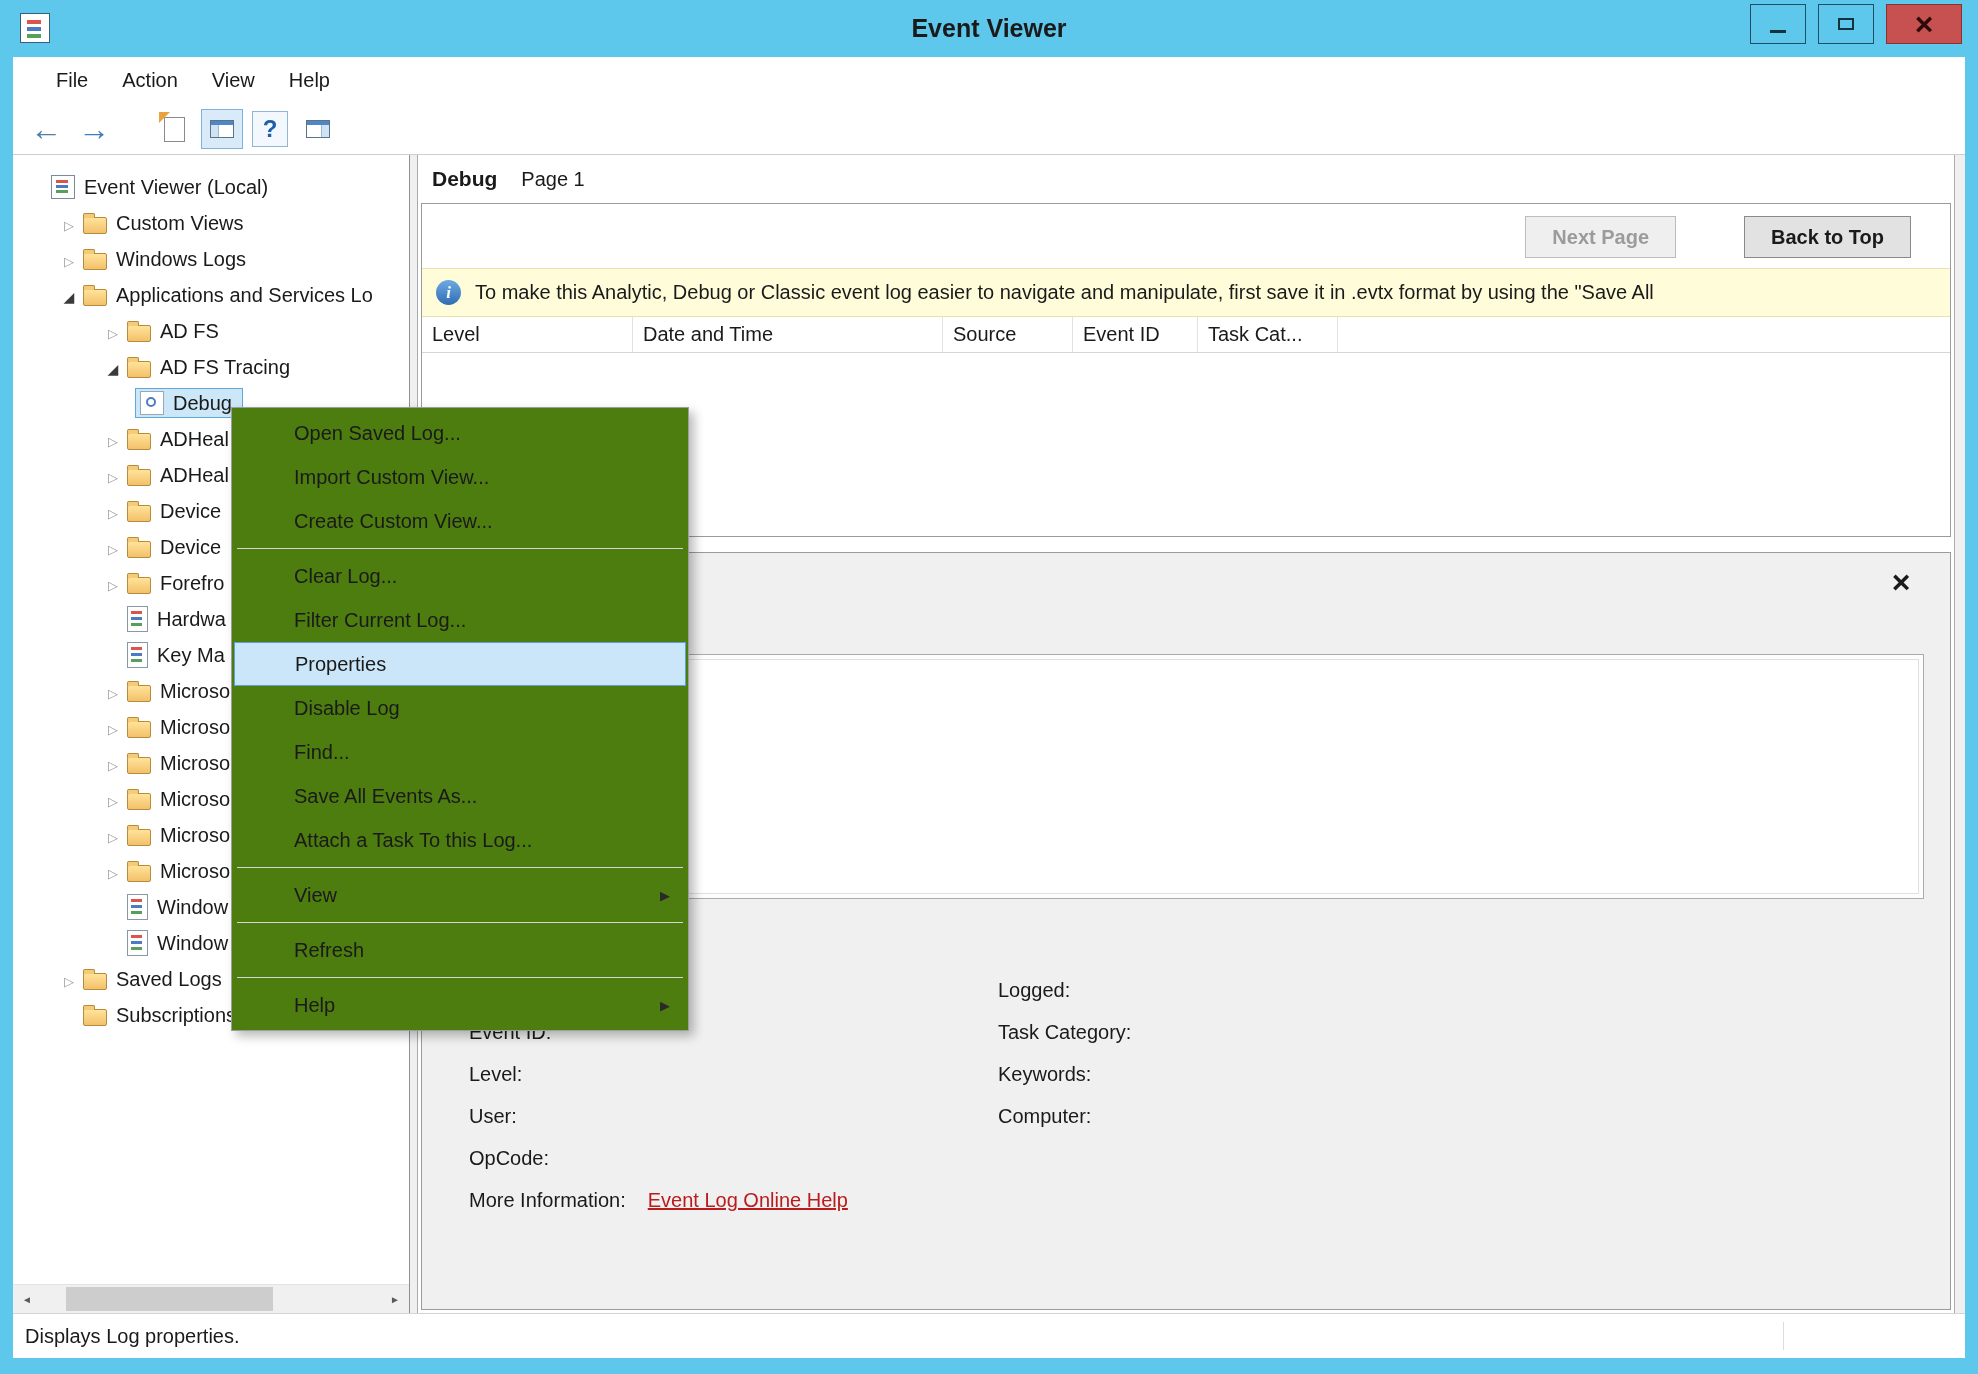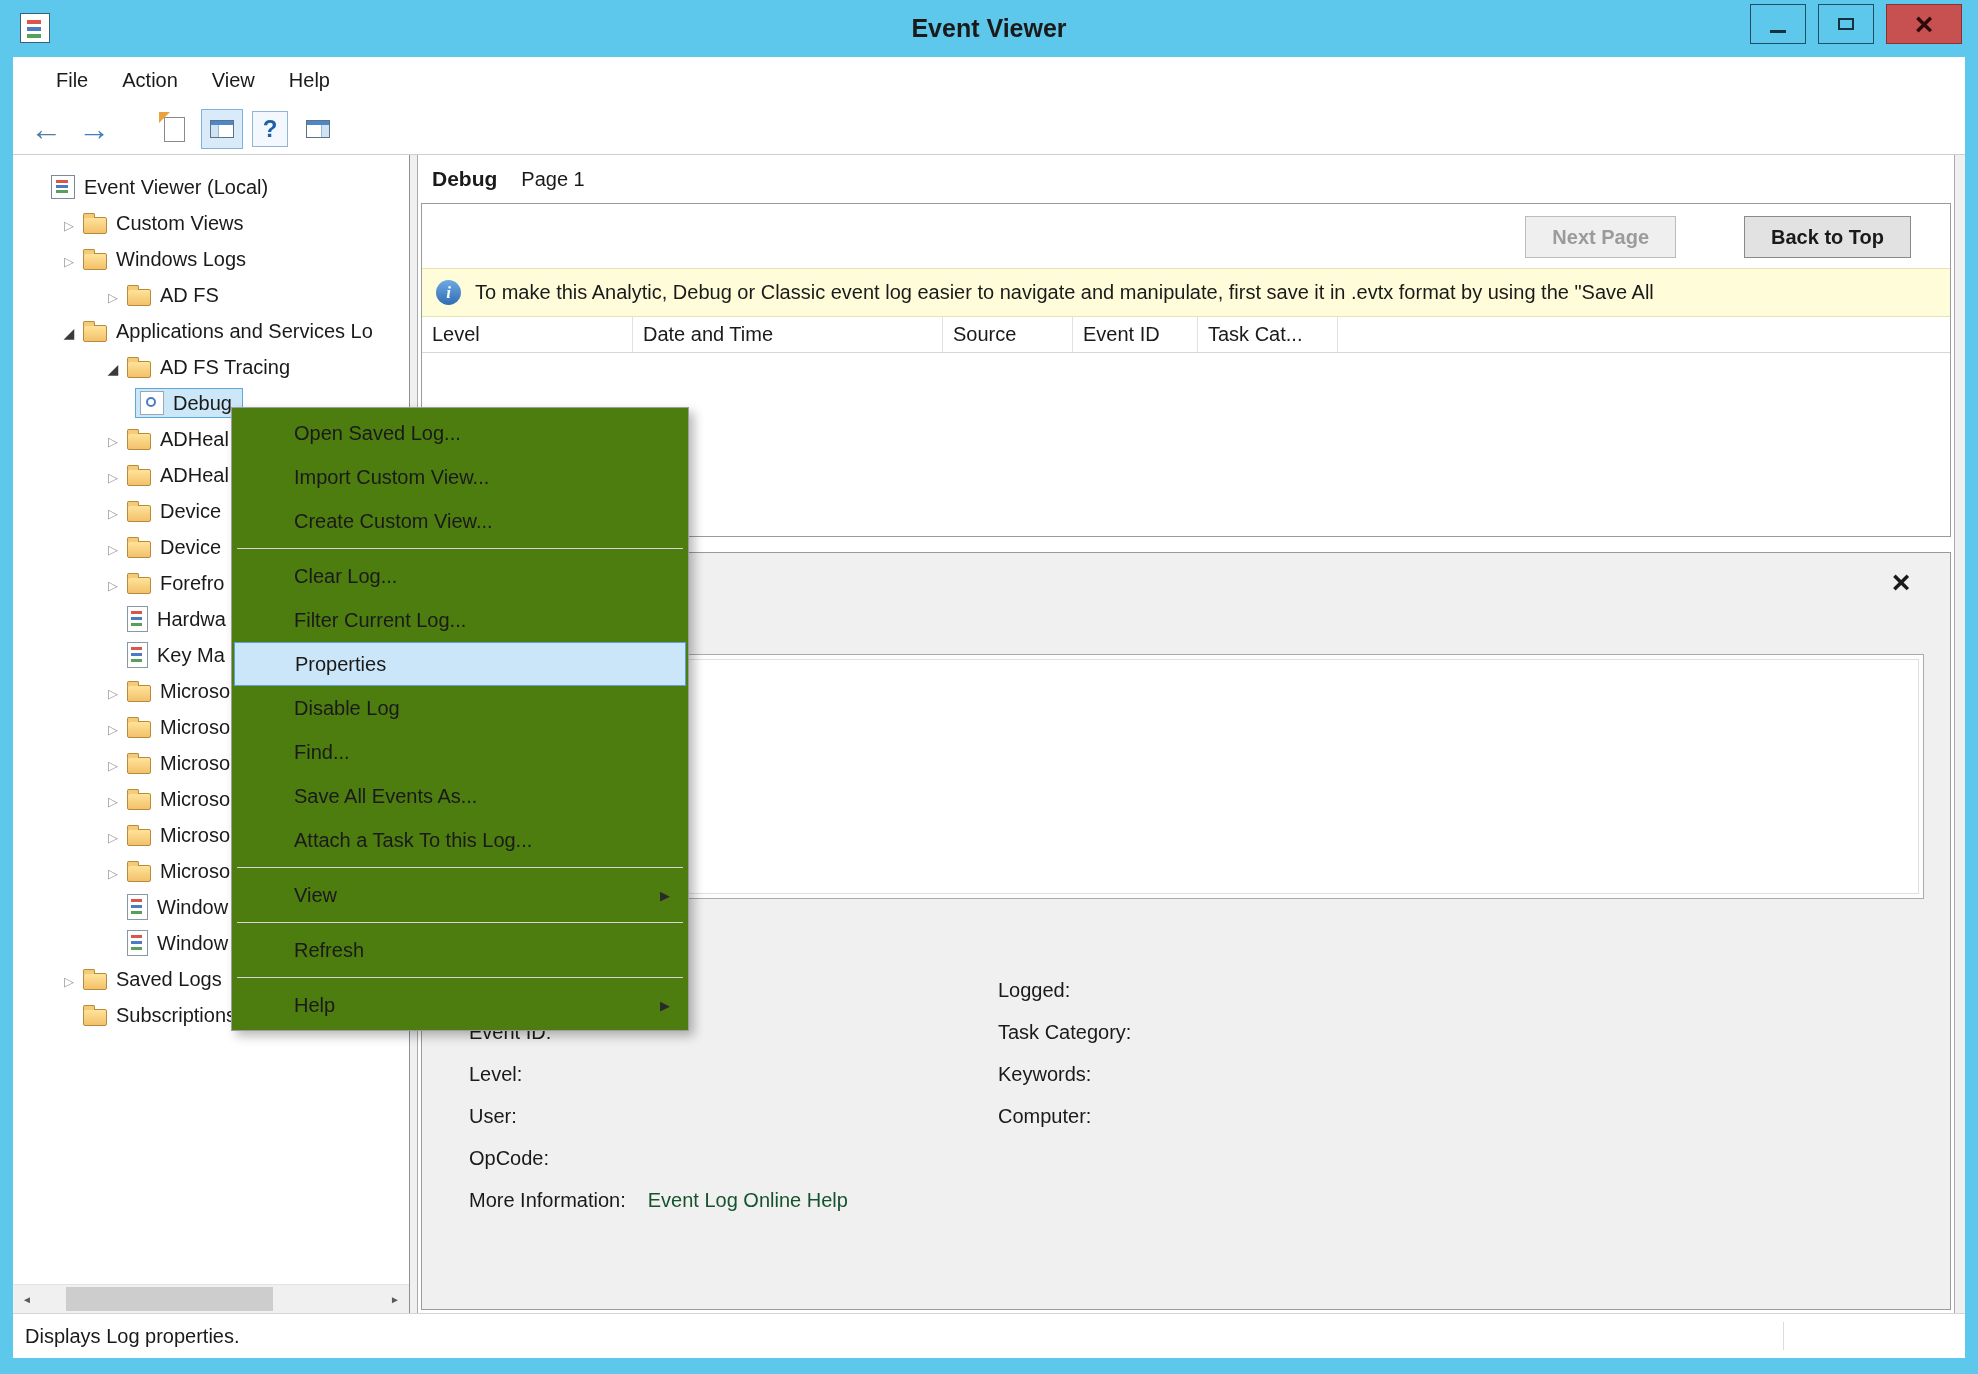--- a/index.html
+++ b/index.html
@@ -82,21 +82,21 @@
   .thead{flex:none;height:35px;display:flex;border-bottom:1px solid #D6D6D6;align-items:stretch;}
   .th{display:flex;align-items:center;padding-left:10px;font-size:20px;border-right:1px solid #E2E2E2;box-sizing:border-box;}
   .list-empty{flex:1;background:#fff;}
   .splitter{flex:none;height:15px;background:#fff;}
   .preview-pane{flex:1;margin:0 3px 3px;border:1px solid #9B9B9B;background:#F0F0F0;position:relative;overflow:hidden;}
   .pv-close{position:absolute;top:14px;right:34px;width:30px;height:30px;display:flex;align-items:center;justify-content:center;}
   .pv-close::before{content:"×";font-size:32px;font-weight:700;color:#1A1A1A;line-height:1;}
   .desc-outer{position:absolute;left:19px;right:26px;top:101px;height:243px;background:#FDFDFD;border:1px solid #ABABAB;}
   .desc-inner{position:absolute;left:4px;right:4px;top:4px;bottom:4px;border:1px solid #E0E0E0;background:#fff;}
   .fld{position:absolute;font-size:20px;color:#1A1A1A;white-space:nowrap;}
-  .lnk{color:#14532d;margin-left:22px;}
+  .lnk{color:#b91c1c;text-decoration:underline;margin-left:22px;}
 
   
   .statusbar{flex:none;height:44px;background:#fff;border-top:1px solid #D4D4D4;position:relative;display:flex;align-items:center;padding-left:12px;font-size:20px;}
   .sb-div{position:absolute;left:1770px;top:8px;bottom:8px;width:1px;background:#DCDCDC;}
 
   
   .ctx{position:absolute;left:231px;top:407px;width:458px;background:#4d7c0f;border:1px solid #9E9E9E;box-shadow:5px 5px 10px rgba(0,0,0,.28);padding:3px 2px;z-index:40;font-size:20px;box-sizing:border-box;}
   .ctx-item{height:44px;display:flex;align-items:center;padding-left:60px;position:relative;box-sizing:border-box;}
   .ctx-item.hl{background:#CBE6F8;border:1px solid #58A4DA;}
   .ctx-sep{height:1px;background:#D6D6D6;margin:5px 3px;}
@@ -171,30 +171,30 @@
             <span class="ico folder"></span>
             <span>Custom Views</span>
           </div>
 
           <div class="ti lvl1">
             <span class="exp c"></span>
             <span class="ico folder"></span>
             <span>Windows Logs</span>
           </div>
 
-          <div class="ti lvl2">
-            <span class="exp c"></span>
-            <span class="ico folder"></span>
-            <span>AD FS</span>
-          </div>
-
           <div class="ti lvl1">
             <span class="exp e"></span>
             <span class="ico folder"></span>
             <span>Applications and Services Lo</span>
+          </div>
+
+          <div class="ti lvl2">
+            <span class="exp c"></span>
+            <span class="ico folder"></span>
+            <span>AD FS</span>
           </div>
 
           <div class="ti lvl2">
             <span class="exp e"></span>
             <span class="ico folder"></span>
             <span>AD FS Tracing</span>
           </div>
 
           <div class="ti lvl3">
             <span class="seltag">

